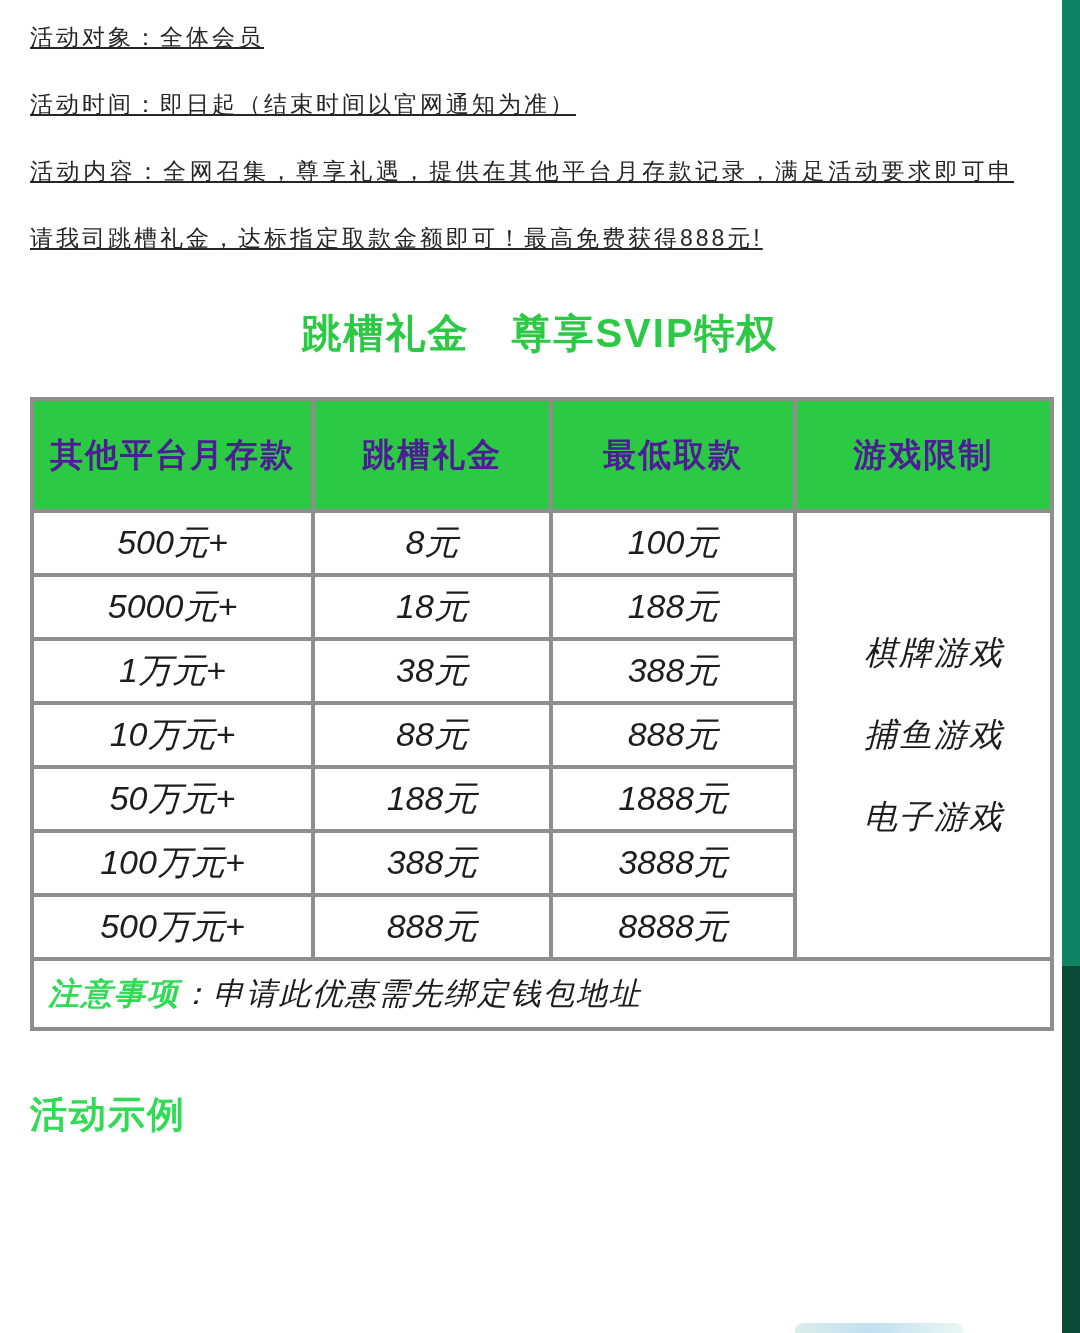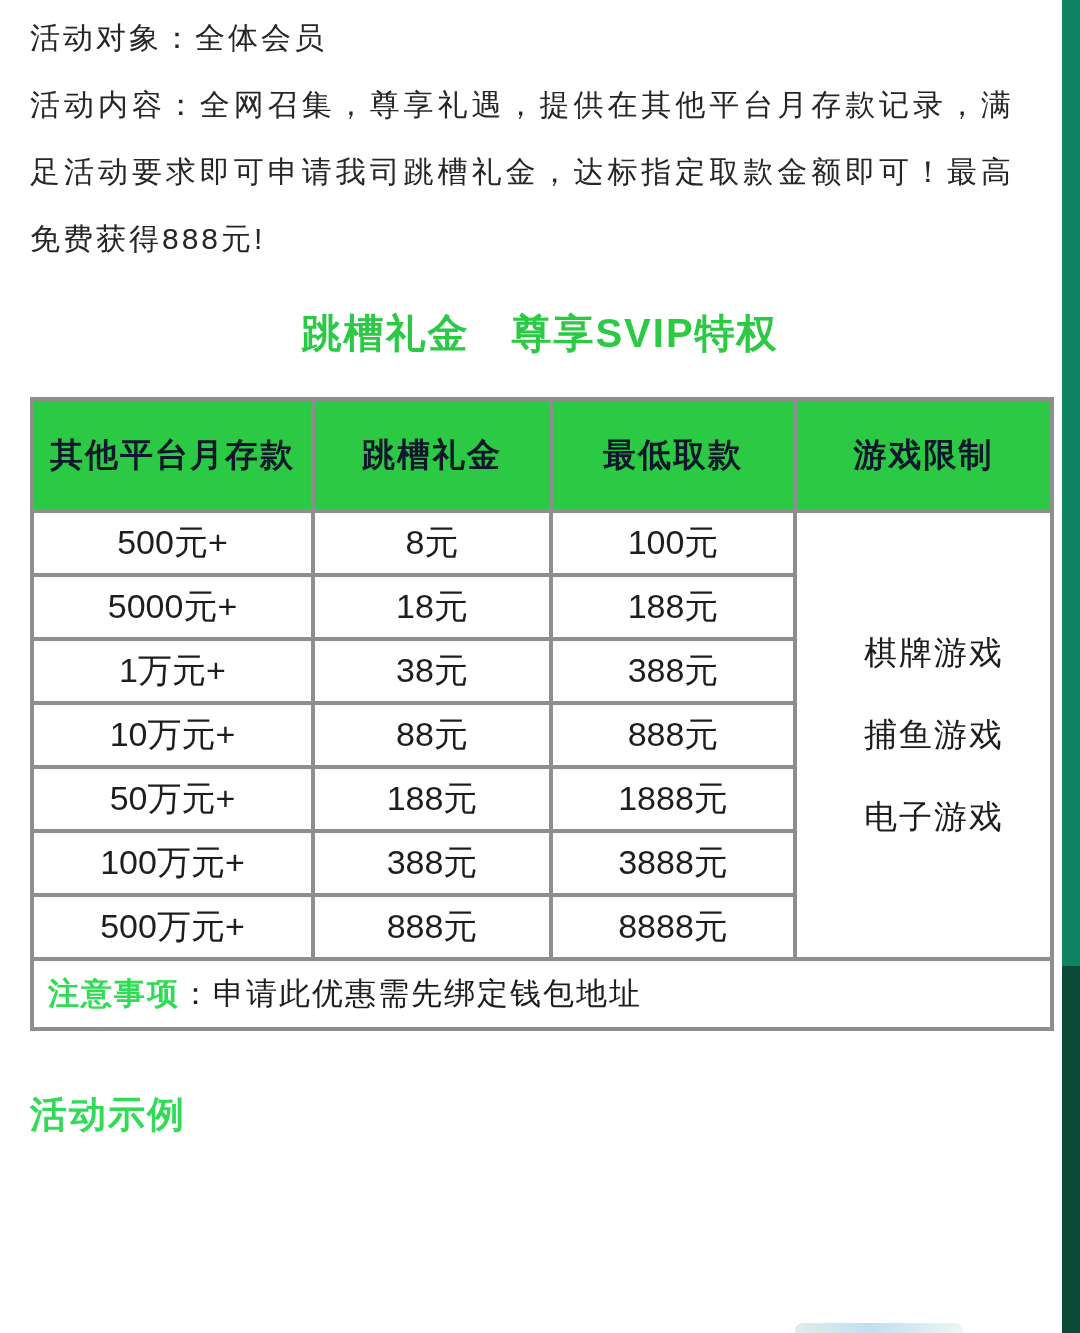--- a/index.html
+++ b/index.html
@@ -16,26 +16,27 @@
     width: 1080px; height: 1333px;
     position: relative; overflow: hidden;
     background: #ffffff;
     font-family: "Liberation Sans", "DejaVu Sans", sans-serif;
     color: var(--text-dark);
   }
   .content { padding: 4px 12px 0 30px; }
 
   .intro p {
     margin: 0;
-    font-size: 30px;
+    font-size: 23px;
     line-height: 67px;
     letter-spacing: 3px;
     text-align: justify;
     max-width: 984px;
     color: var(--text-dark);
+    text-decoration: underline;
   }
 
   .promo-title {
     margin-top: 34px;
     width: 1020px;
     text-align: center;
     font-size: 40px;
     font-weight: bold;
     letter-spacing: 2px;
     color: var(--accent-green);
@@ -47,31 +48,32 @@
     border-collapse: collapse;
     table-layout: fixed;
   }
   .promo-table th, .promo-table td {
     border: 4px solid var(--border-gray);
     text-align: center;
     vertical-align: middle;
   }
   .promo-table th {
     background: var(--accent-green);
-    color: #0f172a;
+    color: #4c1d95;
     font-size: 33px;
     font-weight: bold;
     letter-spacing: 2px;
     height: 112px;
   }
   .promo-table td {
     font-size: 34px;
     color: #1d1d1d;
     height: 64px;
     background: #ffffff;
+    font-style: italic;
   }
   .game-cell div {
     line-height: 82px;
     font-size: 33px;
     letter-spacing: 2px;
     text-align: center;
     margin-left: 21px;
   }
   .note-row td {
     height: 70px;
@@ -115,20 +117,21 @@
       rgba(190,225,215,0.55), rgba(165,210,235,0.7) 45%, rgba(215,240,230,0.5));
   }
 </style>
 </head>
 <body>
 
 <div class="content">
 
   <div class="intro">
     <p>活动对象：全体会员</p>
+    <p>活动时间：即日起（结束时间以官网通知为准）</p>
     <p>活动内容：全网召集，尊享礼遇，提供在其他平台月存款记录，满足活动要求即可申请我司跳槽礼金，达标指定取款金额即可！最高免费获得888元!</p>
   </div>
 
   <div class="promo-title">跳槽礼金　尊享SVIP特权</div>
 
   <table class="promo-table">
     <colgroup>
       <col style="width:281px">
         <col style="width:238px">
         <col style="width:244px">

